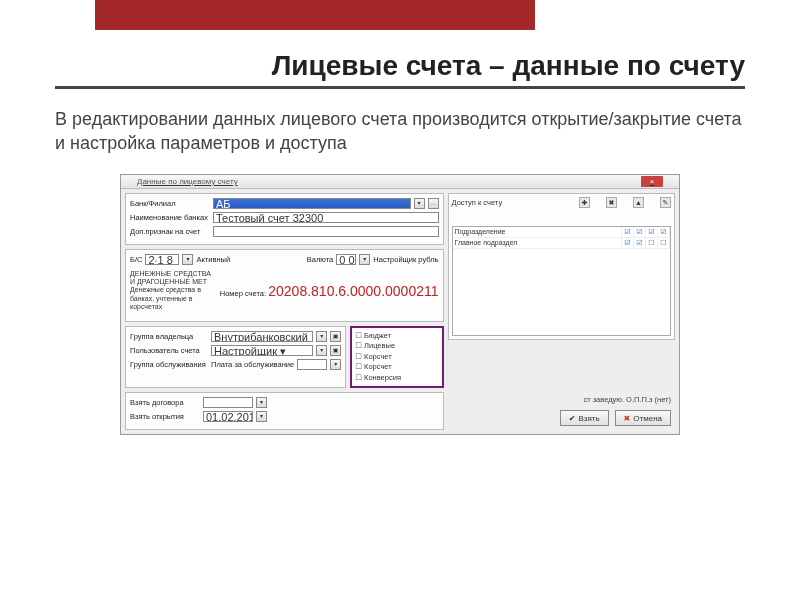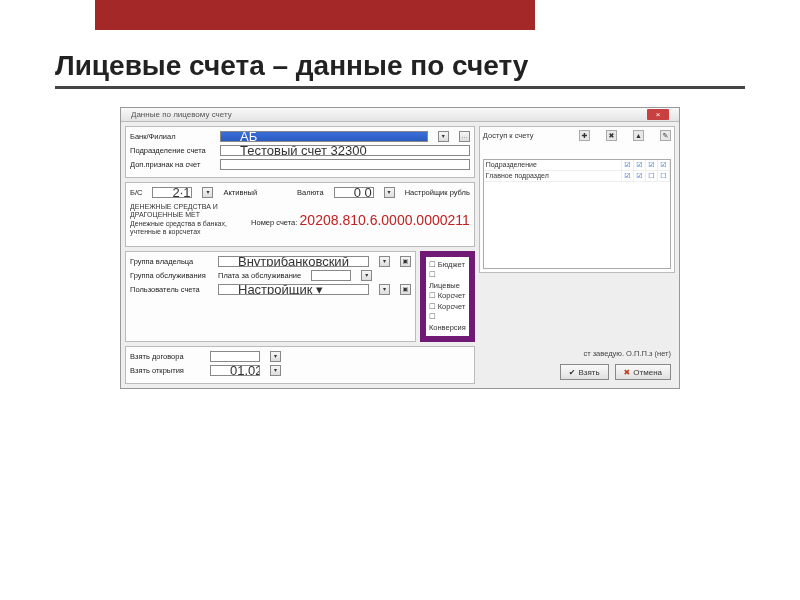--- a/index.html
+++ b/index.html
@@ -1,37 +1,37 @@
 <!DOCTYPE html>
 <html><head>
 <meta charset="utf-8">
 <style>
   * { box-sizing: border-box; margin: 0; padding: 0; }
   body { font-family: Arial, sans-serif; background: #fff; width: 800px; height: 600px; overflow: hidden; position: relative; }
   .red-bar { position: absolute; top: 0; left: 95px; width: 440px; height: 30px; background: #a52828; }
   .slide { padding: 50px 55px 0 55px; }
-  h1 { font-size: 28px; font-weight: bold; color: #222; margin-bottom: 4px; }
+  h1 { font-size: 28px; font-weight: bold; color: #222; margin-bottom: 4px; text-align: right; }
   .underline { height: 3px; background: #444; width: 100%; margin-bottom: 18px; }
   .subtitle { font-size: 18px; color: #444; line-height: 1.35; margin-bottom: 18px; }
   .screenshot { width: 560px; margin: 0 auto; background: #ececec; border: 1px solid #999; font-size: 8px; color: #333; position: relative; }
-  .titlebar { display: flex; align-items: center; height: 14px; background: linear-gradient(#f8f8f8,#e4e4e4); border-bottom: 1px solid #bbb; padding: 0 10px; }
+  .titlebar { display: flex; align-items: center; height: 14px; background: linear-gradient(#f8f8f8,#e4e4e4); border-bottom: 1px solid #bbb; padding: 0 16px; text-decoration: underline; }
   .titlebar .t-title { flex: 1; font-size: 8px; color: #555; }
   .close-btn { width: 22px; height: 11px; background: #c84040; color: #fff; text-align: center; line-height: 11px; font-size: 8px; border-radius: 1px; }
   .win-body { display: flex; padding: 4px; gap: 4px; background: #eee; }
   .left-col { flex: 1.4; display: flex; flex-direction: column; gap: 4px; }
   .right-col { flex: 1; display: flex; flex-direction: column; gap: 4px; }
   .panel { background: #fdfdfd; border: 1px solid #bbb; padding: 4px; }
-  .row { display: flex; align-items: center; margin-bottom: 3px; gap: 10px; }
+  .row { display: flex; align-items: center; margin-bottom: 3px; gap: 3px; }
   .lbl { font-size: 7.5px; color: #222; white-space: nowrap; }
-  .fld { flex: 1; height: 11px; background: #fff; border: 1px solid #888; font-size: 13px; padding: 0 19px; line-height: 10px; overflow: hidden; white-space: nowrap; }
+  .fld { flex: 1; height: 11px; background: #fff; border: 1px solid #888; font-size: 11px; padding: 0 2px; line-height: 10px; overflow: hidden; white-space: nowrap; }
   .fld.sel { background: linear-gradient(#3a6fd8,#2a5bc0); color: #fff; }
   .dd-btn { width: 11px; height: 11px; background: linear-gradient(#f6f6f6,#ddd); border: 1px solid #888; font-size: 6px; text-align: center; line-height: 9px; }
   .desc-block { font-size: 7px; color: #333; line-height: 1.2; padding: 2px 0; }
   .acct-num { color: #c02020; font-size: 14px; }
-  .checklist { background: #fff; border: 6px solid #701a75; padding: 3px; font-size: 7.5px; color: #333; line-height: 1.4; }
+  .checklist { background: #fff; border: 2px solid #701a75; padding: 3px; font-size: 7.5px; color: #333; line-height: 1.4; }
   .checklist div::before { content: "☐ "; color: #666; }
   .perm-panel { background: #fdfdfd; border: 1px solid #bbb; padding: 3px; }
   .perm-header { display: flex; align-items: center; gap: 16px; margin-bottom: 18px; }
   .perm-header .ph-lbl { flex: 1; font-size: 7.5px; }
   .perm-icon { width: 11px; height: 11px; background: #e8e8e8; border: 1px solid #aaa; font-size: 7px; text-align: center; line-height: 9px; }
   .perm-grid { background: #fff; border: 1px solid #aaa; height: 110px; }
   .perm-grid .pg-row { display: flex; font-size: 7px; border-bottom: 1px solid #eee; }
   .perm-grid .pg-cell { padding: 1px 2px; border-right: 1px solid #eee; }
   .perm-grid .pg-name { flex: 1; }
   .perm-grid .pg-chk { width: 12px; text-align: center; color: #2060c0; }
@@ -41,39 +41,40 @@
   .author { position: absolute; right: 8px; bottom: 30px; font-size: 7.5px; color: #444; }
 </style>
 </head>
 <body>
 
 <div class="red-bar"></div>
 
 <div class="slide">
   <h1>Лицевые счета – данные по счету</h1>
   <div class="underline"></div>
+  <p class="subtitle">В редактировании данных лицевого счета производится открытие/закрытие счета и настройка параметров и доступа</p>
 
   <div class="screenshot">
     <div class="titlebar">
       <span class="t-title">Данные по лицевому счету</span>
       <span class="close-btn">×</span>
     </div>
 
     <div class="win-body">
       <div class="left-col">
 
         <div class="panel">
           <div class="row">
             <span class="lbl" style="width:80px">Банк/Филиал</span>
             <span class="fld sel">АБ</span>
             <span class="dd-btn">▾</span>
             <span class="dd-btn">…</span>
           </div>
           <div class="row">
-            <span class="lbl" style="width:80px">Подразделение счета</span>
+            <span class="lbl" style="width:80px">Наименование банках</span>
             <span class="fld">Тестовый счет 32300</span>
           </div>
           <div class="row">
             <span class="lbl" style="width:80px">Доп.признак на счет</span>
             <span class="fld"></span>
           </div>
         </div>
 
         <div class="panel">
           <div class="row">
@@ -101,30 +102,30 @@
 
         <div style="display:flex; gap:4px">
           <div class="panel" style="flex:1.3">
             <div class="row">
               <span class="lbl" style="width:78px">Группа владельца</span>
               <span class="fld">Внутрибанковский</span>
               <span class="dd-btn">▾</span>
               <span class="dd-btn">▣</span>
             </div>
             <div class="row">
+              <span class="lbl" style="width:78px">Пользователь счета</span>
+              <span class="fld">Настройщик ▾</span>
+              <span class="dd-btn">▾</span>
+              <span class="dd-btn">▣</span>
+            </div>
+            <div class="row">
               <span class="lbl" style="width:78px">Группа обслуживания</span>
               <span class="lbl">Плата за обслуживание</span>
               <span class="fld" style="flex:0 0 30px"></span>
               <span class="dd-btn">▾</span>
-            </div>
-            <div class="row">
-              <span class="lbl" style="width:78px">Пользователь счета</span>
-              <span class="fld">Настройщик ▾</span>
-              <span class="dd-btn">▾</span>
-              <span class="dd-btn">▣</span>
             </div>
           </div>
           <div class="checklist" style="flex:0.7">
             <div>Бюджет</div>
             <div>Лицевые</div>
             <div>Корсчет</div>
             <div>Корсчет</div>
             <div>Конверсия</div>
           </div>
         </div>

